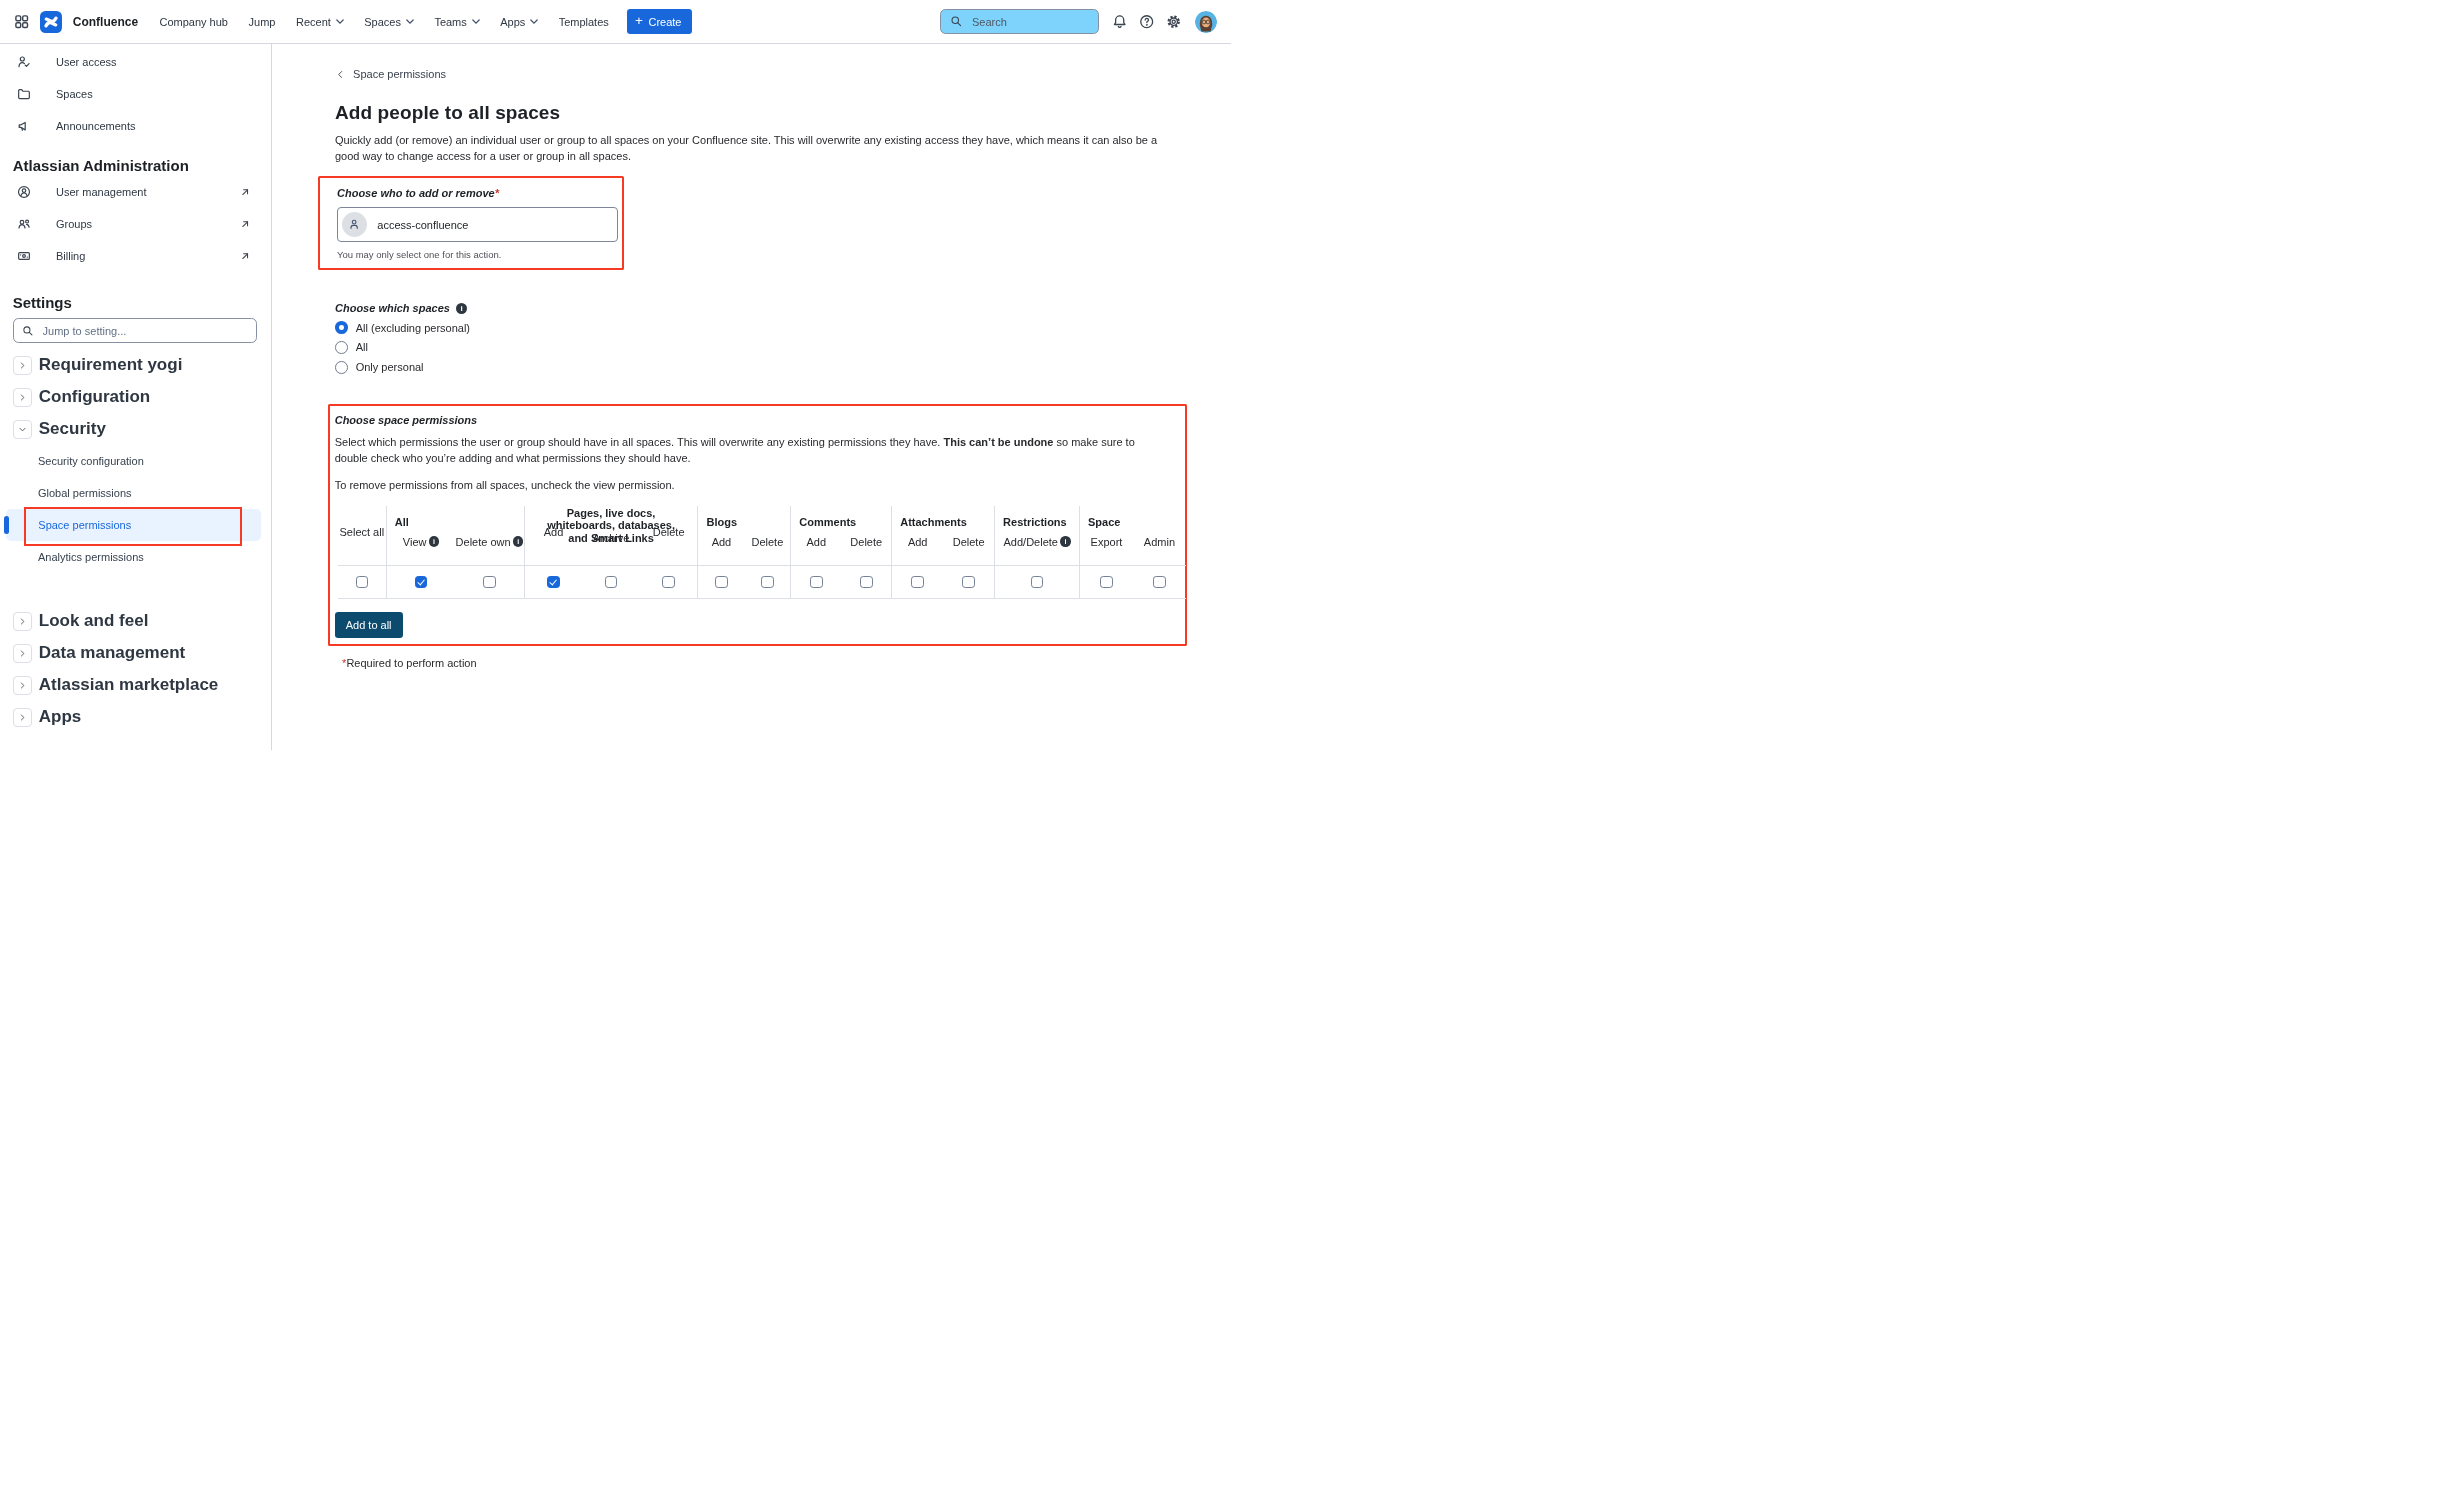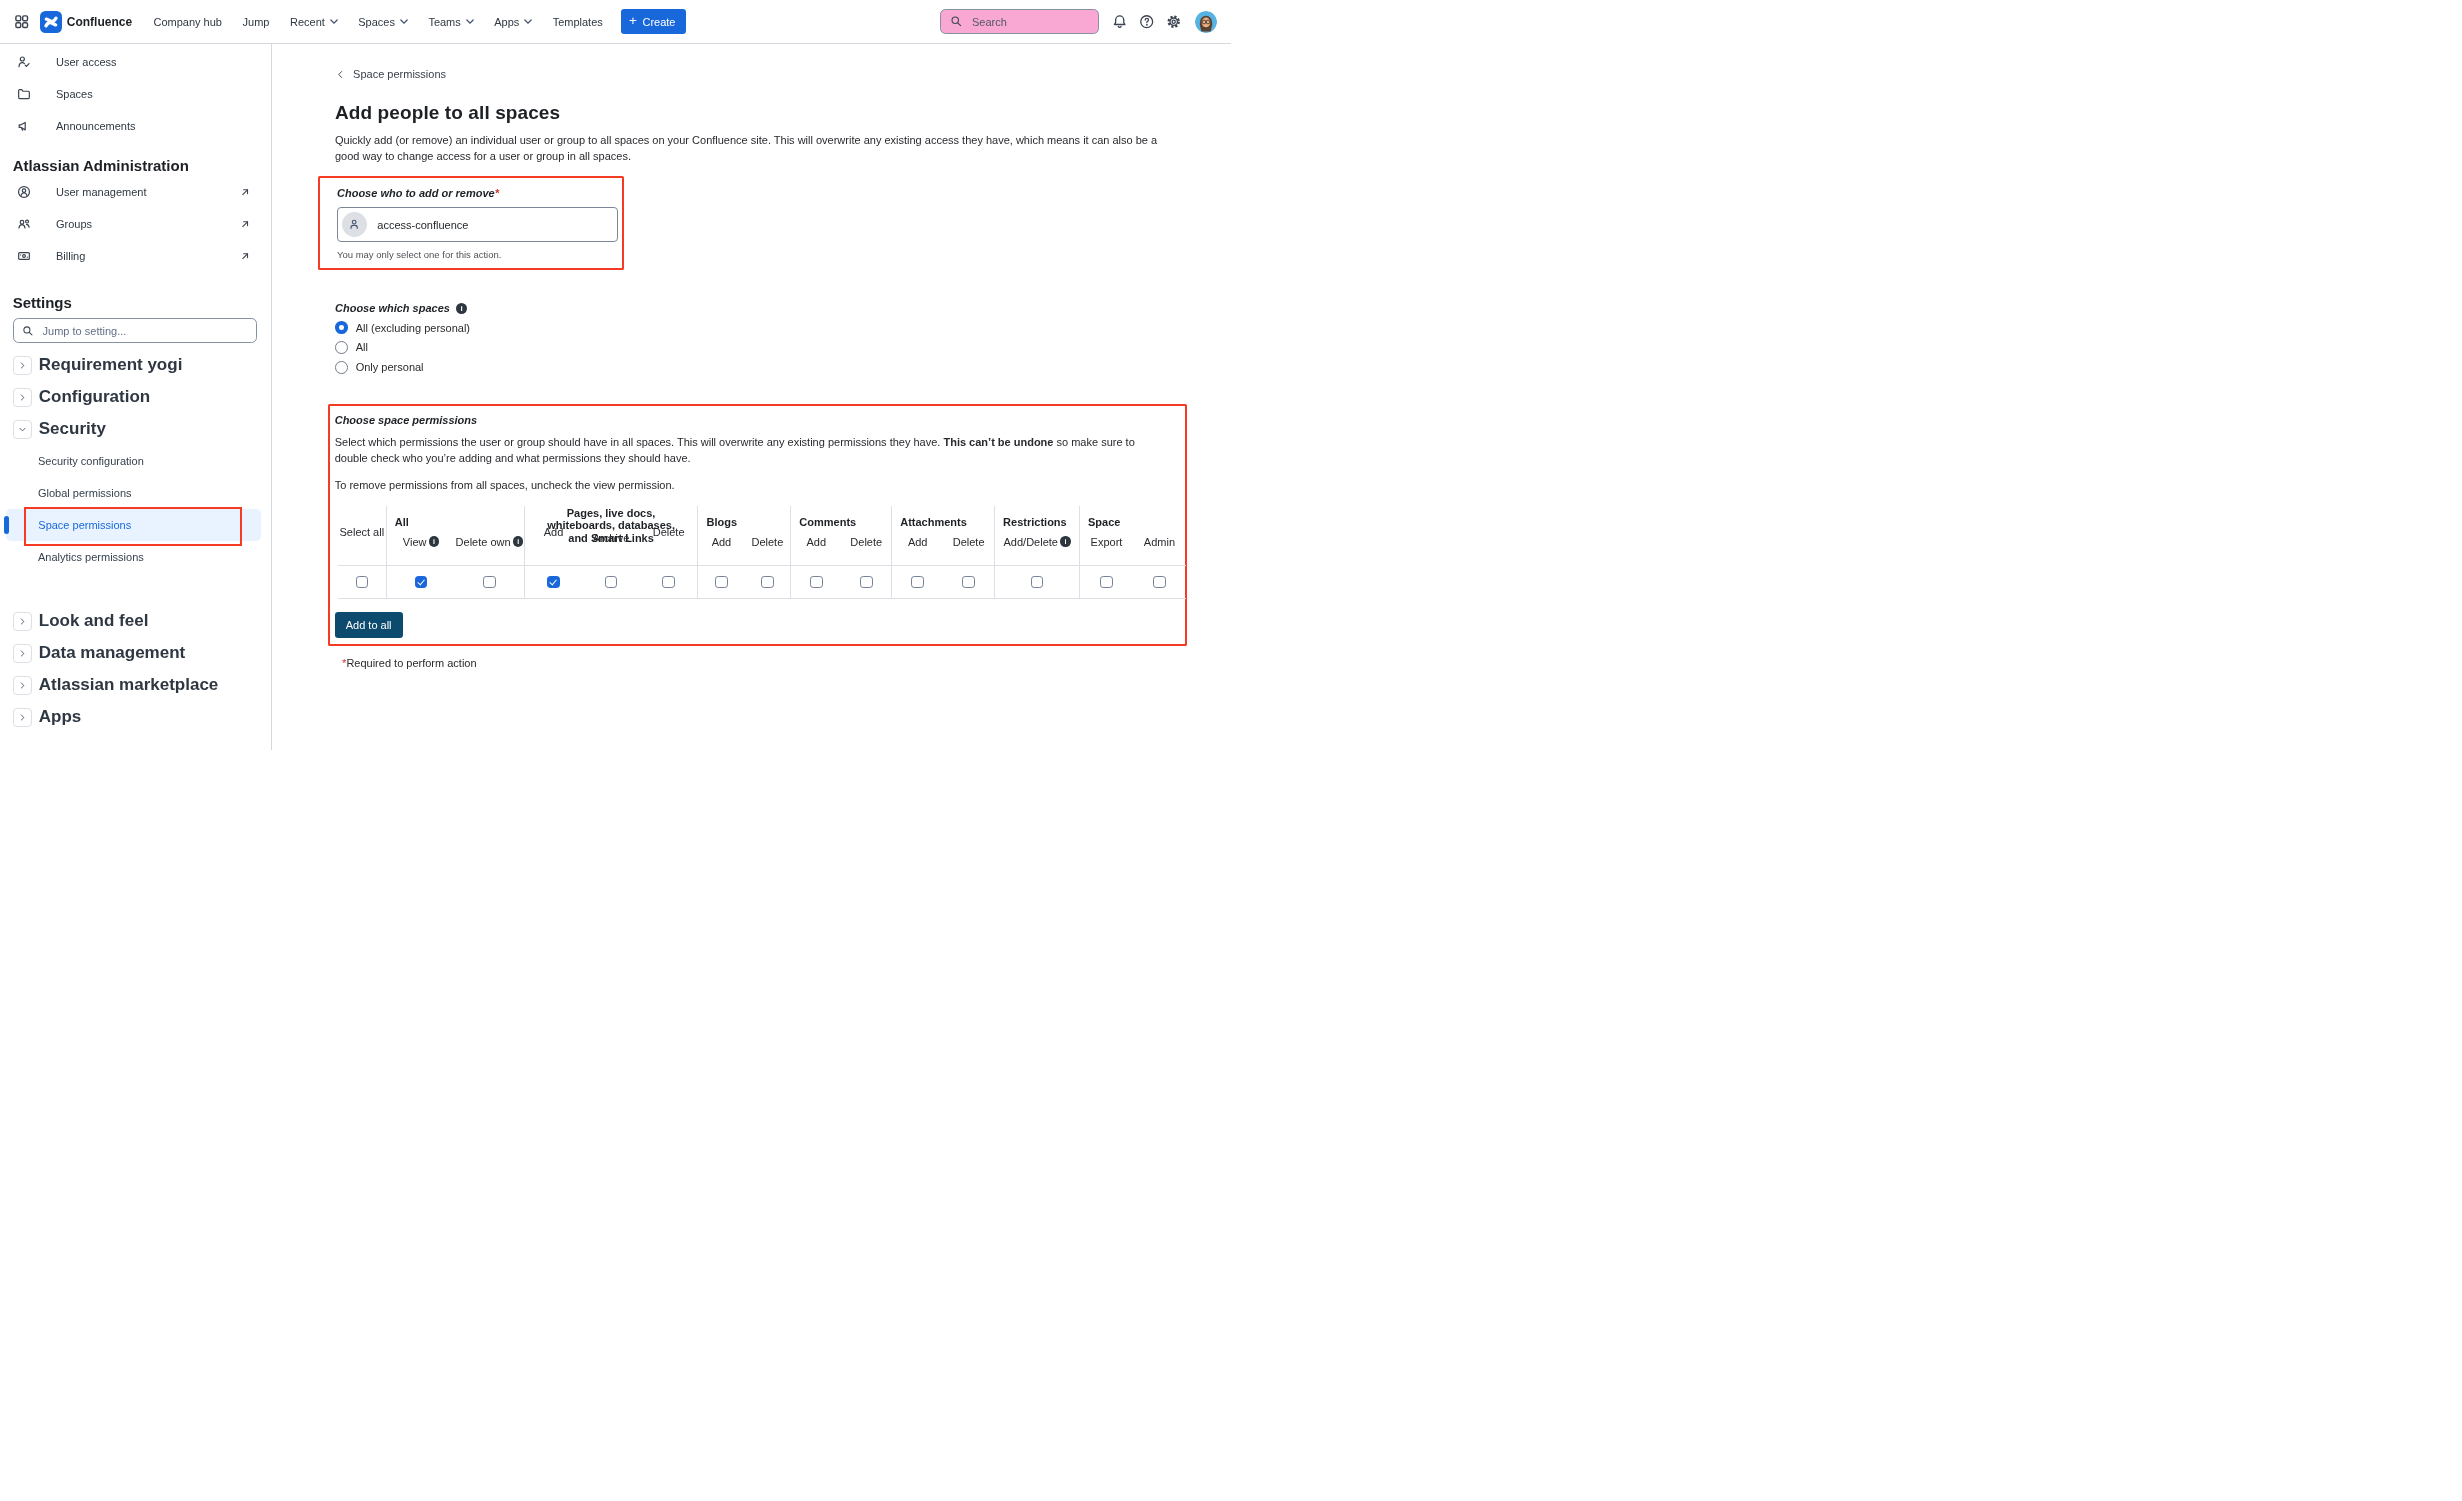--- a/index.html
+++ b/index.html
@@ -7,28 +7,28 @@
   body {
     width:1231px; height:751px; background:#fff; overflow:hidden;
     font-family:"Liberation Sans", sans-serif; color:#292A2E;
   }
   svg { display:block; }
   .ic { stroke:#3B4450; stroke-width:1.8; fill:none; stroke-linecap:round; stroke-linejoin:round; }
 
   
   .topnav { height:44px; border-bottom:0.8px solid #D5D9DF; display:flex; align-items:center; padding:0 14.3px 0 8px; }
   .nav-icbtn { width:27px; height:27px; display:flex; align-items:center; justify-content:center; border-radius:3.2px; cursor:pointer; }
-  .brand { display:flex; align-items:center; gap:5px; margin:0 11px 0 4.8px; }
+  .brand { display:flex; align-items:center; gap:11px; margin:0 11px 0 4.8px; }
   .brand-name { font-size:12px; font-weight:700; color:#1D2125; }
   .nav-items { display:flex; align-items:center; }
   .nav-item { display:flex; align-items:center; gap:4.8px; padding:5.5px 10.3px; font-size:11px; font-weight:500; color:#2E3742; border-radius:3.2px; cursor:pointer; white-space:nowrap; }
   .create-btn { margin-left:8px; height:25px; background:#1868DB; color:#fff; border:none; border-radius:3.2px; padding:0 10.3px 0 8px; display:flex; align-items:center; gap:5.5px; font-size:11px; font-weight:500; font-family:inherit; cursor:pointer; }
   .create-plus { font-size:13.5px; font-weight:400; line-height:1; margin-top:-0.8px; }
   .nav-right { margin-left:auto; display:flex; align-items:center; }
-  .search-box { width:159px; height:25px; border:0.8px solid #8590A2; border-radius:5.5px; display:flex; align-items:center; gap:6.3px; padding:0 8px; background:#f9a8d4; }
+  .search-box { width:159px; height:25px; border:0.8px solid #8590A2; border-radius:5.5px; display:flex; align-items:center; gap:6.3px; padding:0 8px; background:#7dd3fc; }
   .search-box input { border:none; outline:none; font-size:11px; color:#2E3742; width:111px; font-family:inherit; background:transparent; }
   .search-box input::placeholder { color:#505863; }
   .avatar { width:22px; height:22px; border-radius:50%; overflow:hidden; margin-left:8px; cursor:pointer; }
 
   
   .shell { display:flex; height:706px; }
   .sidebar { width:272px; border-right:0.8px solid #D5D9DF; padding-top:1.6px; flex:none; }
   .content { flex:1; padding:24px 0 0 63px; position:relative; }
 
   

